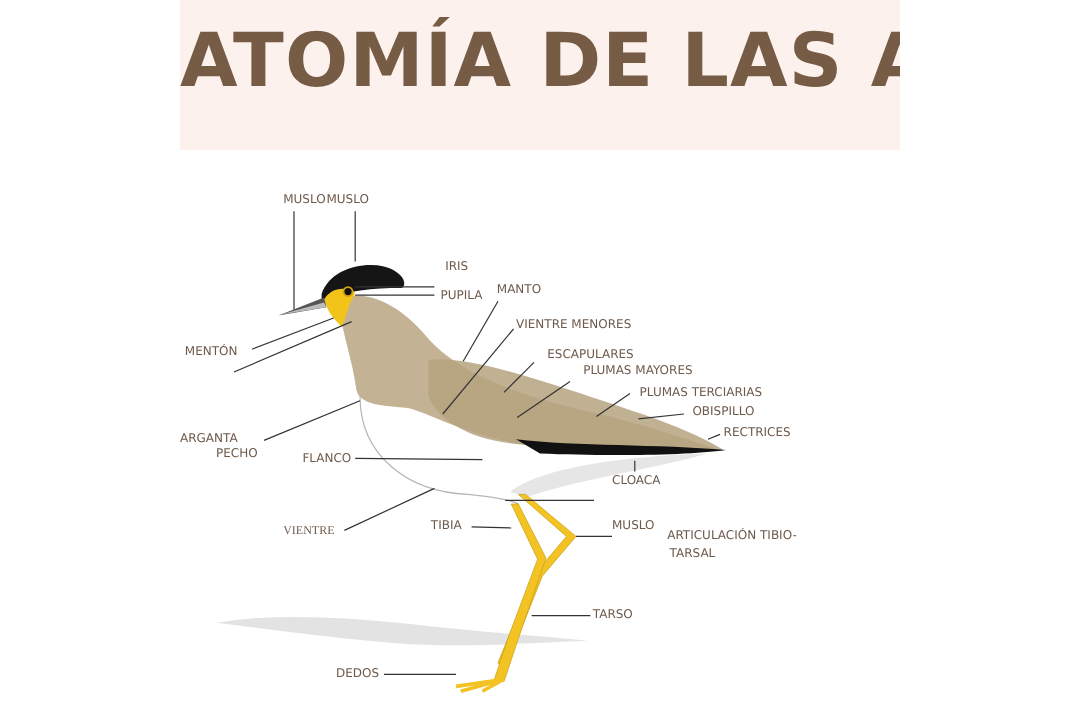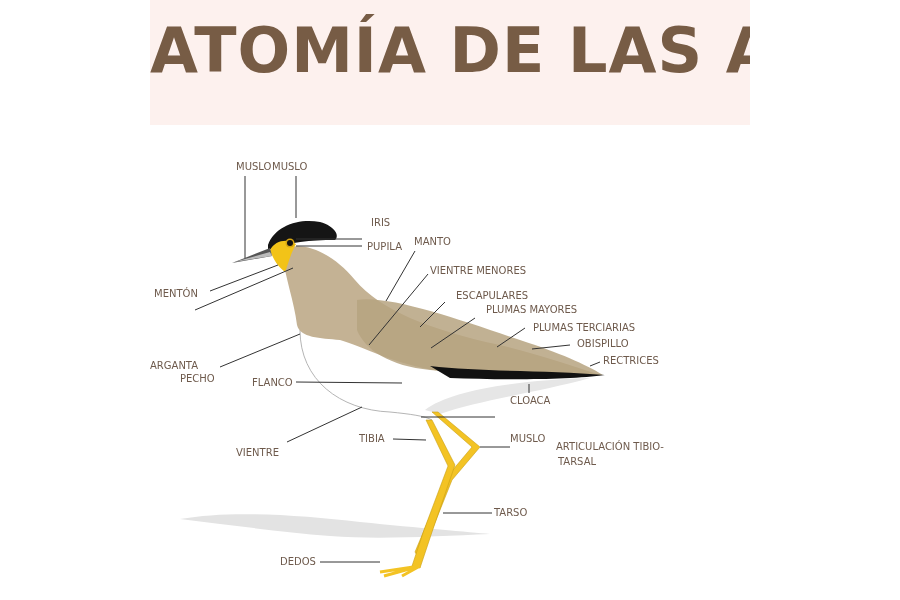--- a/index.html
+++ b/index.html
@@ -80,18 +80,18 @@
 <span class="lbl" style="left:150px; top:313px;margin-top:48px;">ARGANTA</span>
 <span class="lbl" style="left:456px; top:291px;">ESCAPULARES</span>
 <span class="lbl" style="left:486px; top:305px;">PLUMAS MAYORES</span>
 <span class="lbl" style="left:533px; top:323px;">PLUMAS TERCIARIAS</span>
 <span class="lbl" style="left:577px; top:339px;">OBISPILLO</span>
 <span class="lbl" style="left:603px; top:356px;">RECTRICES</span>
 <span class="lbl" style="left:180px; top:374px;text-align:center;">PECHO</span>
 <span class="lbl" style="left:252px; top:378px;">FLANCO</span>
 <span class="lbl" style="left:510px; top:396px;">CLOACA</span>
 <span class="lbl" style="left:510px; top:410px;margin-top:24px;">MUSLO</span>
-<span class="lbl" style="left:236px; top:448px;">VIENTRE</span>
+<span class="lbl" style="left:236px; top:438px;font-family:Liberation Serif, serif;">VIENTRE</span>
 <span class="lbl" style="left:359px; top:434px;">TIBIA</span>
 <span class="lbl" style="left:522px; top:442px;margin-left:34px;">ARTICULACIÓN TIBIO-</span>
 <span class="lbl" style="left:558px; top:457px;">TARSAL</span>
 <span class="lbl" style="left:494px; top:508px;">TARSO</span>
 <span class="lbl" style="left:280px; top:557px;">DEDOS</span>
 
 </body></html>

